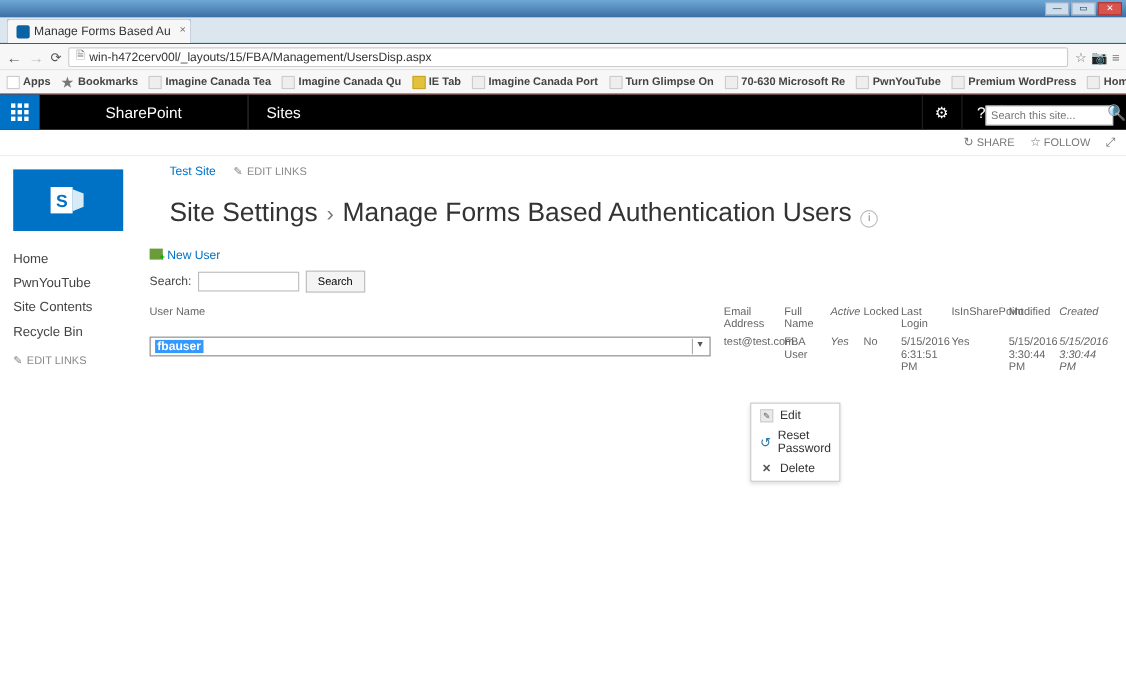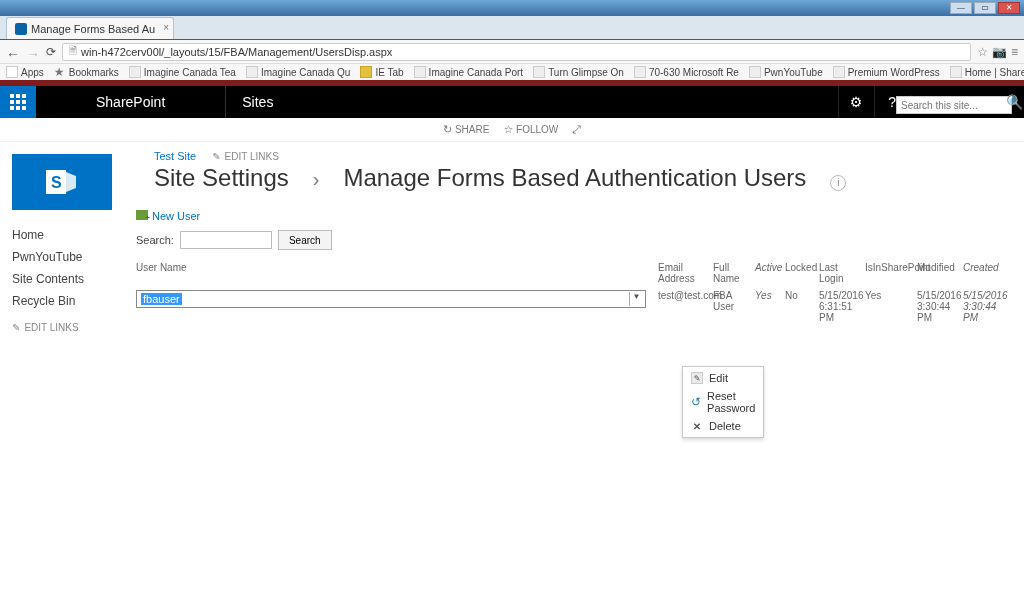--- a/index.html
+++ b/index.html
@@ -17,48 +17,48 @@
   .tab .close-x { position:absolute; right:4px; top:4px; font-size:10px; color:#777;}
 
   .addrbar { height:24px; background:#f7f7f7; border-bottom:1px solid #ddd; display:flex; align-items:center; padding:0 6px; gap:6px; }
   .nav-arrow { width:14px; height:14px; color:#555; font-size:14px; line-height:14px; text-align:center; }
   .nav-arrow.dis { color:#bbb; }
   .reload { font-size:12px; color:#555; }
   .omnibox { flex:1; height:18px; border:1px solid #ccc; border-radius:2px; padding:0 6px; font-size:11px; color:#333; background:#fff; display:flex; align-items:center; gap:4px;}
   .omnibox .doc-ic { font-size:10px; color:#777; }
   .chrome-actions { display:flex; gap:4px; color:#777; font-size:12px; }
 
-  .bkmkbar { height:22px; background:#f7f7f7; border-bottom:6px solid #7f1d1d; display:flex; align-items:center; padding:0 6px; gap:10px; font-size:10px; color:#444; overflow:hidden;}
+  .bkmkbar { height:22px; background:#f7f7f7; border-bottom:1px solid #7f1d1d; display:flex; align-items:center; padding:0 6px; gap:10px; font-size:10px; color:#444; overflow:hidden;font-weight:bold;}
   .bkmk { display:flex; align-items:center; gap:3px; white-space:nowrap; }
   .bkmk .ic { width:12px; height:12px; background:#e2c23a; border:1px solid #c8a52a; display:inline-block; }
   .bkmk .ic.page { background:#eee; border-color:#ccc; }
   .bkmk .ic.star { background:none; border:none; color:#777; font-size:12px; line-height:12px; }
   .bkmkbar .spacer { flex:1; }
 
   
   .suitebar { height:32px; background:#000; color:#fff; display:flex; align-items:center; }
   .waffle { width:36px; height:32px; background:#0072c6; display:grid; grid-template-columns:repeat(3,4px); grid-template-rows:repeat(3,4px); gap:2px; place-content:center; }
   .waffle span { background:#fff; }
   .suite-link { padding:0 16px; font-size:14px; line-height:32px; color:#fff;margin-left:44px; }
   .suite-link.sites { border-left:1px solid #333; }
   .suite-right { margin-left:auto; display:flex; align-items:center; }
   .suite-icon { width:36px; height:32px; display:flex; align-items:center; justify-content:center; font-size:14px; border-left:1px solid #222;}
   .suite-user { padding:0 14px; font-size:12px; border-left:1px solid #222; display:flex; align-items:center; gap:6px;}
 
   
-  .sharerow { height:24px; display:flex; align-items:center; justify-content:center; padding:0 10px; gap:14px; color:#777; font-size:10px; border-bottom:1px solid #eee;}
+  .sharerow { height:24px; display:flex; align-items:center; justify-content:flex-end; padding:0 10px; gap:14px; color:#777; font-size:10px; border-bottom:1px solid #eee;}
   .sharerow .ic { font-size:11px; }
 
   
   .pagewrap { display:flex; }
   .header-block { padding:8px 0 0 18px; }
   .crumbrow { display:flex; align-items:center; gap:16px; font-size:11px; }
   .crumbrow a { color:#0072c6; text-decoration:none; }
   .editlinks { color:#888; font-size:10px; display:flex; align-items:center; gap:4px;}
-  .page-title { font-size:24px; font-weight:300; color:#333; margin-top:2px; display:flex; align-items:baseline; gap:24px;}
+  .page-title { font-size:24px; font-weight:300; color:#333; margin-top:18px; display:flex; align-items:baseline; gap:8px;}
   .page-title .crumb-sep { color:#777; font-size:20px; }
   .page-title .ring { font-size:14px; color:#888; border:1px solid #bbb; border-radius:50%; width:16px; height:16px; display:inline-flex; align-items:center; justify-content:center; font-size:10px;}
 
   .leftcol { width:120px; padding:12px 0 0 12px; }
   .logo-tile { width:100px; height:56px; background:#0072c6; display:flex; align-items:center; justify-content:center; }
   .logo-tile svg { width:40px; height:40px; }
   .nav-list { margin-top:14px; }
   .nav-list div { font-size:12px; color:#444; padding:4px 0; }
   .nav-list .editl { color:#888; font-size:10px; display:flex; align-items:center; gap:4px; margin-top:6px; }
 
@@ -81,21 +81,21 @@
   .col-email    { width:55px; }
   .col-fullname { width:42px; }
   .col-active   { width:30px;font-style:italic; }
   .col-locked   { width:34px; }
   .col-lastlogin{ width:46px; }
   .col-isinsp   { width:52px; }
   .col-modified { width:46px; }
   .col-created  { width:46px;font-style:italic; }
 
   .grid-row { display:flex; align-items:flex-start; }
-  .username-cell { width:510px; height:18px; border:1px solid #888; background:#fff; display:flex; align-items:center; justify-content:space-between; padding:0 2px 0 4px; }
+  .username-cell { width:510px; height:18px; border:1px solid #888; background:#fff; display:flex; align-items:center; justify-content:space-between; padding:0 2px 0 4px;font-weight:bold; }
   .username-cell .sel { background:#3399ff; color:#fff; padding:0 2px; font-size:11px;}
   .username-cell .dd { width:14px; height:14px; border-left:1px solid #aaa; text-align:center; font-size:8px; color:#555;}
 
   .ctxmenu { position:absolute; left:562px; top:224px; width:82px; background:#fff; border:1px solid #c8c8c8; box-shadow:0 2px 4px rgba(0,0,0,0.15); font-size:11px; padding:2px 0; z-index:5;}
   .ctxmenu .mi { display:flex; align-items:center; gap:6px; padding:3px 8px; color:#333;}
   .ctxmenu .ic { width:12px; height:12px; display:inline-flex; align-items:center; justify-content:center; font-size:10px; color:#555;}
   .ctxmenu .ic.edit { background:#eaeaea; border:1px solid #ccc; font-size:8px;}
   .ctxmenu .ic.reset { color:#2a7ab0; font-size:12px;}
   .ctxmenu .ic.del { font-weight:bold; }
 

